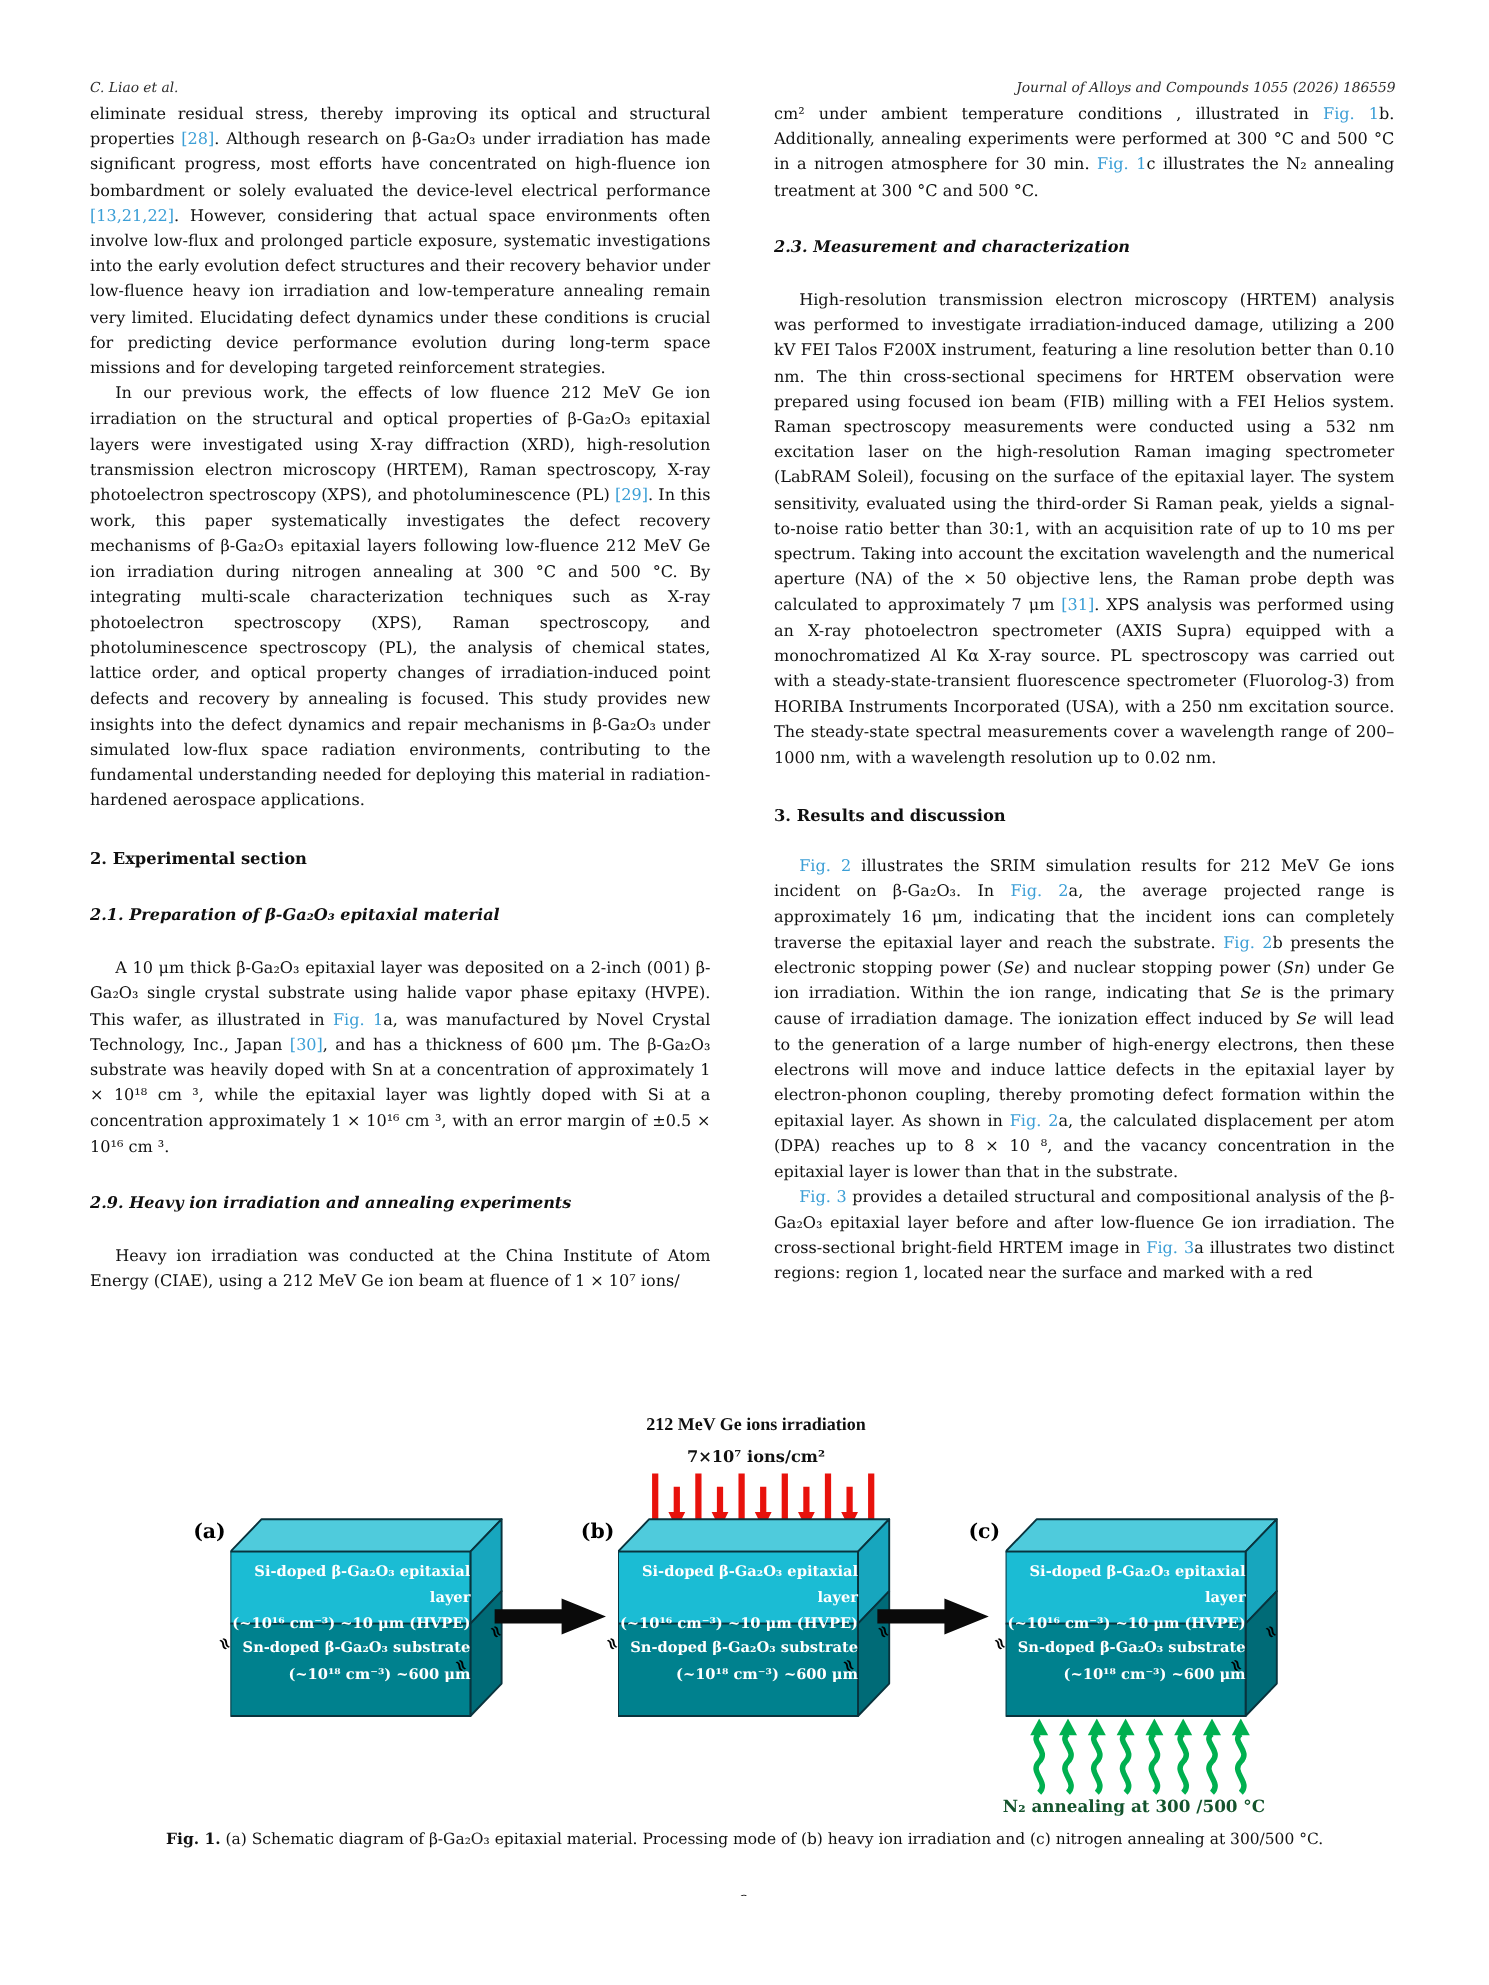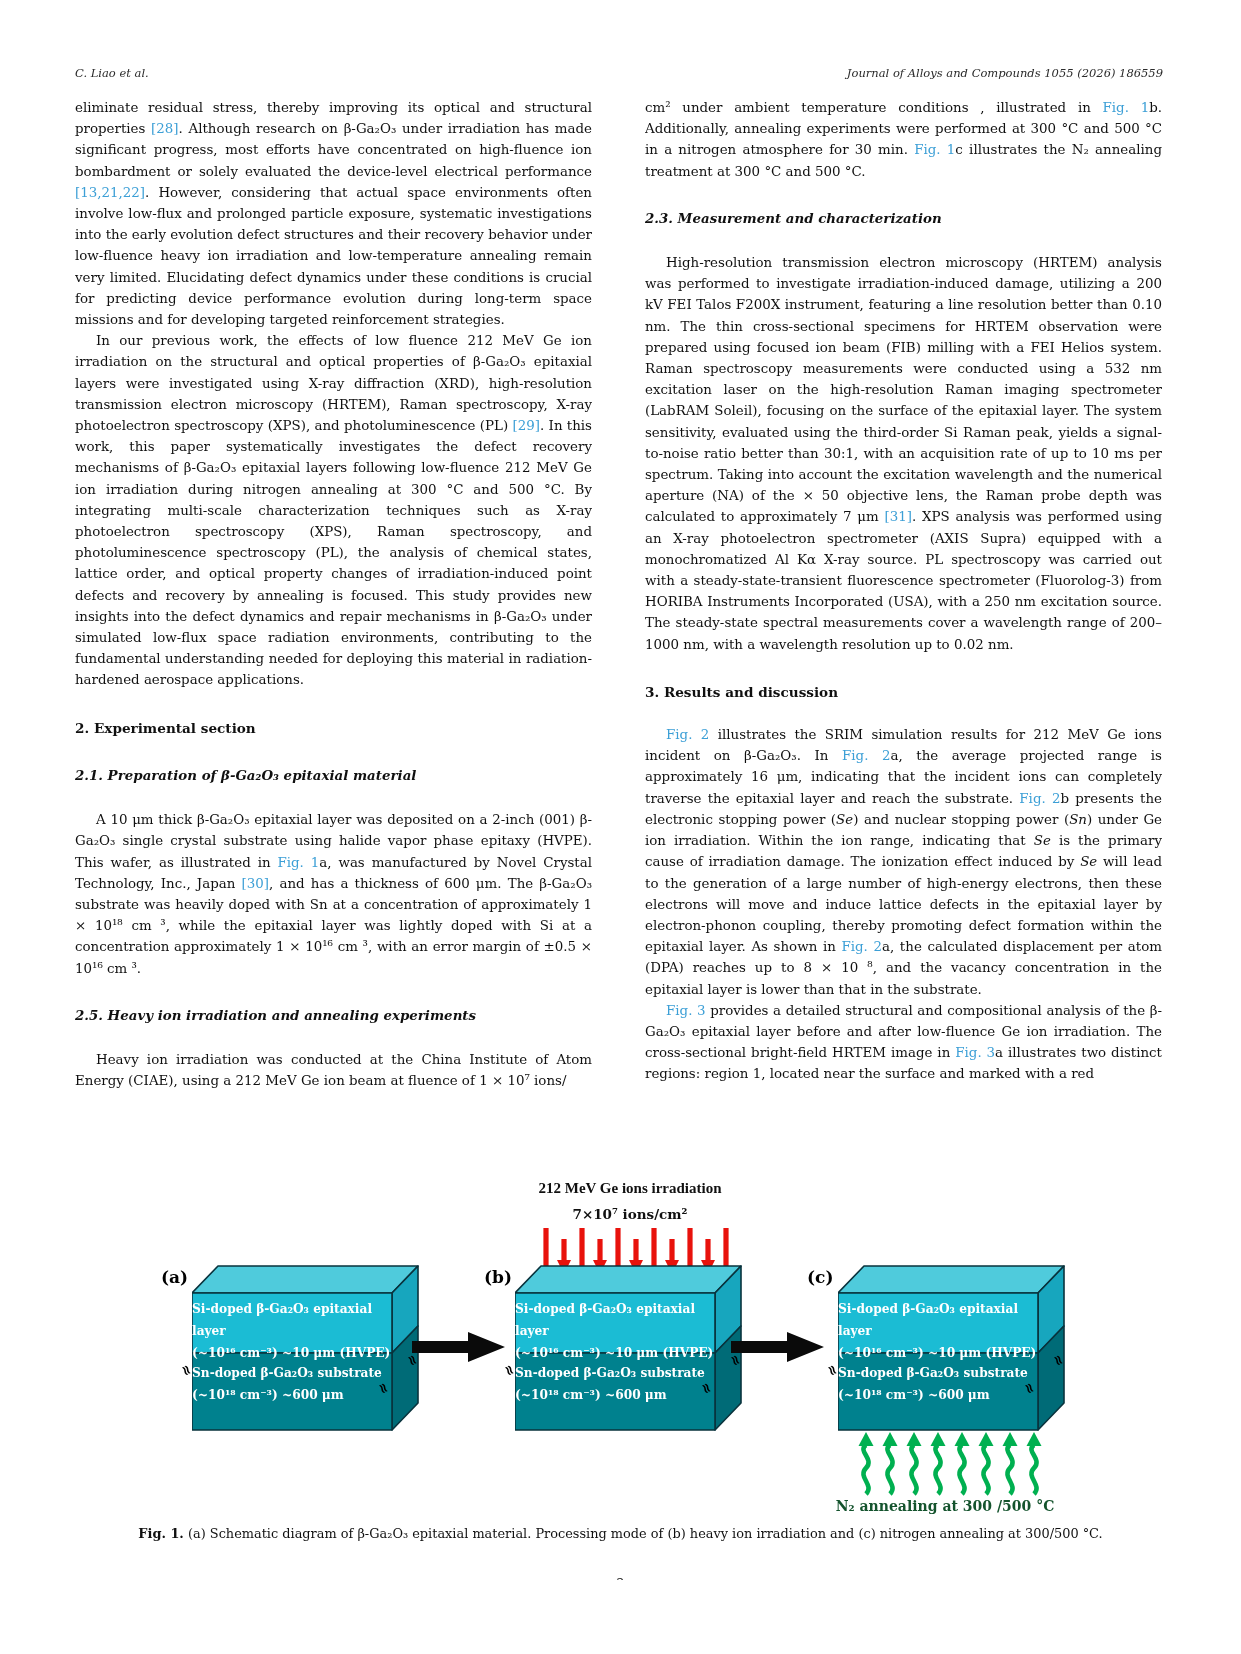--- a/index.html
+++ b/index.html
@@ -2,21 +2,21 @@
 <html style="--link-color: #3C9FD6;"><head>
 <meta charset="utf-8">
 <style>
   html,body { margin:0; padding:0; background:#ffffff; }
   .page { position:relative; width:1241px; height:1580px; background:#ffffff;
           font-family:"DejaVu Serif","Liberation Serif",serif; color:#101010; overflow:hidden; }
 
   .header { position:absolute; left:75px; right:78px; top:66px; display:flex;
             justify-content:space-between; font-size:11.5px; font-style:italic; color:#2b2b2b; }
 
-  .col { position:absolute; top:97px; width:517px; height:1078px; overflow:hidden;
+  .col { position:absolute; top:85px; width:517px; height:1078px; overflow:hidden;
          font-size:13.4px; line-height:21.2px; text-align:justify; }
   .col-left  { left:75px; }
   .col-right { left:645px; }
   .col p { margin:0; padding:0; }
   p.indent { text-indent:21px; }
   h2.sec { font-size:13.6px; font-weight:bold; font-style:normal; margin:27px 0 21px 0; text-align:left; }
   h3.subsec { font-size:13.4px; font-weight:bold; font-style:italic; margin:26px 0 23px 0; text-align:left; }
 
   .s-link { color:var(--link-color,#3C9FD6); }
   .s-i { font-style:italic; }
@@ -24,21 +24,21 @@
 
   .figure { position:absolute; left:0; top:1180px; width:1241px; height:348px; }
   .fig-title   { position:absolute; left:430px; top:0;    width:400px; text-align:center; font-weight:bold; font-size:15px;font-family:Liberation Serif, serif; }
   .fig-fluence { position:absolute; left:430px; top:26px; width:400px; text-align:center; font-weight:bold; font-size:13.5px; }
 
   .panel { position:absolute; top:85px; width:260px; height:180px; }
   .panel-a { left:192px; } .panel-b { left:515px; } .panel-c { left:838px; }
   .box-svg { position:absolute; left:0; top:0; }
   .box-svg polygon { stroke-width:1.6; stroke-linejoin:round; }
   .panel-label { position:absolute; left:-31px; top:2px; font-weight:bold; font-size:17px; color:#000; }
-  .face-text { position:absolute; left:0; width:200px; text-align:left; color:#ffffff;
+  .face-text { position:absolute; left:0; width:200px; text-align:right; color:#ffffff;
                font-weight:bold; font-size:12.2px; line-height:22px; }
   .epi-text { top:33px; }
   .sub-text { top:97px; }
   .break-mark { position:absolute; font-weight:bold; font-size:14px; color:#000;
                 transform:rotate(62deg); line-height:10px; }
   .bm1 { left:-11px; top:100px; } .bm2 { left:186px; top:118px; } .bm3 { left:215px; top:90px; }
 
   .ion-svg     { position:absolute; left:538px; top:46px; }
   .anneal-svg  { position:absolute; left:856px; top:252px; }
   .black-arrow-1 { position:absolute; left:412px; top:151px; }
@@ -58,21 +58,21 @@
     <span>C. Liao et al.</span>
     <span>Journal of Alloys and Compounds 1055 (2026) 186559</span>
   </div>
 
   <div class="col col-left">
     <p class="body-p">eliminate residual stress, thereby improving its optical and structural properties <span class="s-link">[28]</span>. Although research on β-Ga₂O₃ under irradiation has made significant progress, most efforts have concentrated on high-fluence ion bombardment or solely evaluated the device-level electrical performance <span class="s-link">[13,21,22]</span>. However, considering that actual space environments often involve low-flux and prolonged particle exposure, systematic investigations into the early evolution defect structures and their recovery behavior under low-fluence heavy ion irradiation and low-temperature annealing remain very limited. Elucidating defect dynamics under these conditions is crucial for predicting device performance evolution during long-term space missions and for developing targeted reinforcement strategies.</p>
     <p class="body-p indent">In our previous work, the effects of low fluence 212 MeV Ge ion irradiation on the structural and optical properties of β-Ga₂O₃ epitaxial layers were investigated using X-ray diffraction (XRD), high-resolution transmission electron microscopy (HRTEM), Raman spectroscopy, X-ray photoelectron spectroscopy (XPS), and photoluminescence (PL) <span class="s-link">[29]</span>. In this work, this paper systematically investigates the defect recovery mechanisms of β-Ga₂O₃ epitaxial layers following low-fluence 212 MeV Ge ion irradiation during nitrogen annealing at 300 °C and 500 °C. By integrating multi-scale characterization techniques such as X-ray photoelectron spectroscopy (XPS), Raman spectroscopy, and photoluminescence spectroscopy (PL), the analysis of chemical states, lattice order, and optical property changes of irradiation-induced point defects and recovery by annealing is focused. This study provides new insights into the defect dynamics and repair mechanisms in β-Ga₂O₃ under simulated low-flux space radiation environments, contributing to the fundamental understanding needed for deploying this material in radiation-hardened aerospace applications.</p>
     <h2 class="sec">2. Experimental section</h2>
     <h3 class="subsec">2.1. Preparation of β-Ga₂O₃ epitaxial material</h3>
     <p class="body-p indent">A 10 μm thick β-Ga₂O₃ epitaxial layer was deposited on a 2-inch (001) β-Ga₂O₃ single crystal substrate using halide vapor phase epitaxy (HVPE). This wafer, as illustrated in <span class="s-link">Fig. 1</span>a, was manufactured by Novel Crystal Technology, Inc., Japan <span class="s-link">[30]</span>, and has a thickness of 600 μm. The β-Ga₂O₃ substrate was heavily doped with Sn at a concentration of approximately 1 × 10¹⁸ cm ³, while the epitaxial layer was lightly doped with Si at a concentration approximately 1 × 10¹⁶ cm ³, with an error margin of ±0.5 × 10¹⁶ cm ³.</p>
-    <h3 class="subsec">2.5. Heavy ion irradiation and annealing experiments</h3>
+    <h3 class="subsec">2.9. Heavy ion irradiation and annealing experiments</h3>
     <p class="body-p indent">Heavy ion irradiation was conducted at the China Institute of Atom Energy (CIAE), using a 212 MeV Ge ion beam at fluence of 1 × 10⁷ ions/</p>
   </div>
 
   <div class="col col-right">
     <p class="body-p">cm² under ambient temperature conditions , illustrated in <span class="s-link">Fig. 1</span>b. Additionally, annealing experiments were performed at 300 °C and 500 °C in a nitrogen atmosphere for 30 min. <span class="s-link">Fig. 1</span>c illustrates the N₂ annealing treatment at 300 °C and 500 °C.</p>
     <h3 class="subsec">2.3. Measurement and characterization</h3>
     <p class="body-p indent">High-resolution transmission electron microscopy (HRTEM) analysis was performed to investigate irradiation-induced damage, utilizing a 200 kV FEI Talos F200X instrument, featuring a line resolution better than 0.10 nm. The thin cross-sectional specimens for HRTEM observation were prepared using focused ion beam (FIB) milling with a FEI Helios system. Raman spectroscopy measurements were conducted using a 532 nm excitation laser on the high-resolution Raman imaging spectrometer (LabRAM Soleil), focusing on the surface of the epitaxial layer. The system sensitivity, evaluated using the third-order Si Raman peak, yields a signal-to-noise ratio better than 30:1, with an acquisition rate of up to 10 ms per spectrum. Taking into account the excitation wavelength and the numerical aperture (NA) of the × 50 objective lens, the Raman probe depth was calculated to approximately 7 μm <span class="s-link">[31]</span>. XPS analysis was performed using an X-ray photoelectron spectrometer (AXIS Supra) equipped with a monochromatized Al Kα X-ray source. PL spectroscopy was carried out with a steady-state-transient fluorescence spectrometer (Fluorolog-3) from HORIBA Instruments Incorporated (USA), with a 250 nm excitation source. The steady-state spectral measurements cover a wavelength range of 200–1000 nm, with a wavelength resolution up to 0.02 nm.</p>
     <h2 class="sec">3. Results and discussion</h2>
     <p class="body-p indent"><span class="s-link">Fig. 2</span> illustrates the SRIM simulation results for 212 MeV Ge ions incident on β-Ga₂O₃. In <span class="s-link">Fig. 2</span>a, the average projected range is approximately 16 μm, indicating that the incident ions can completely traverse the epitaxial layer and reach the substrate. <span class="s-link">Fig. 2</span>b presents the electronic stopping power (<span class="s-i">Se</span>) and nuclear stopping power (<span class="s-i">Sn</span>) under Ge ion irradiation. Within the ion range, indicating that <span class="s-i">Se</span> is the primary cause of irradiation damage. The ionization effect induced by <span class="s-i">Se</span> will lead to the generation of a large number of high-energy electrons, then these electrons will move and induce lattice defects in the epitaxial layer by electron-phonon coupling, thereby promoting defect formation within the epitaxial layer. As shown in <span class="s-link">Fig. 2</span>a, the calculated displacement per atom (DPA) reaches up to 8 × 10 ⁸, and the vacancy concentration in the epitaxial layer is lower than that in the substrate.</p>
     <p class="body-p indent"><span class="s-link">Fig. 3</span> provides a detailed structural and compositional analysis of the β-Ga₂O₃ epitaxial layer before and after low-fluence Ge ion irradiation. The cross-sectional bright-field HRTEM image in <span class="s-link">Fig. 3</span>a illustrates two distinct regions: region 1, located near the surface and marked with a red</p>

